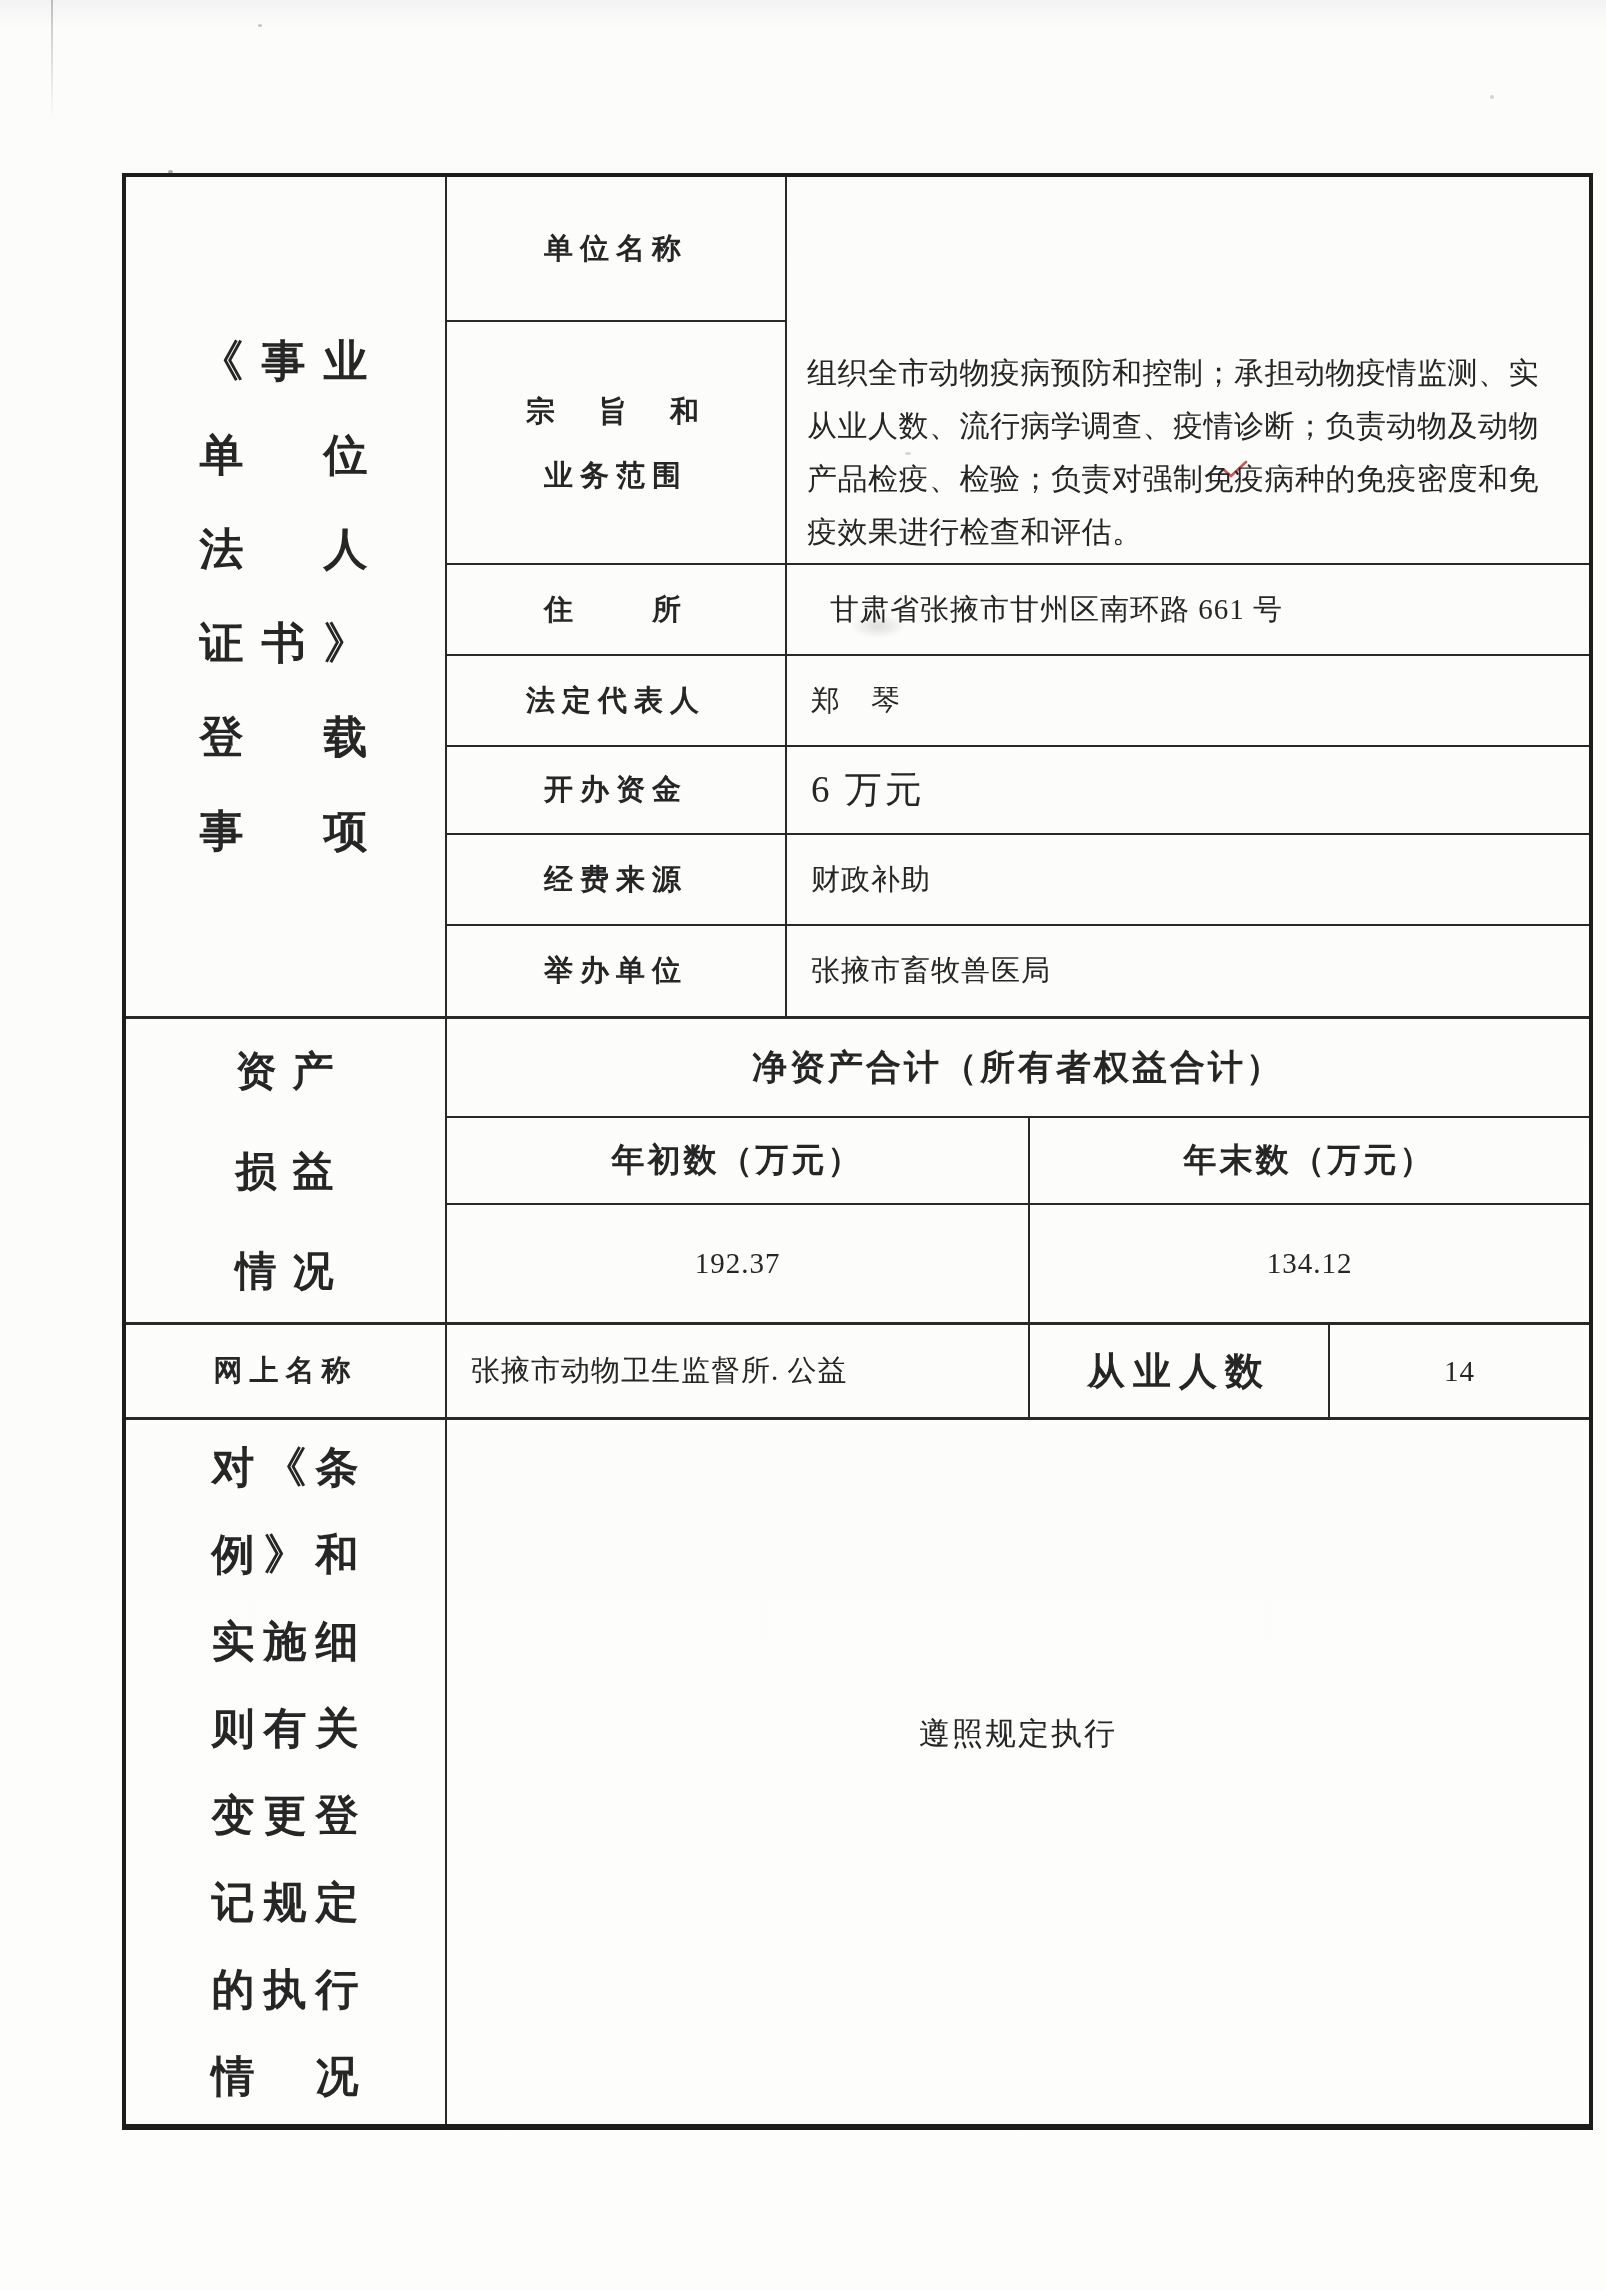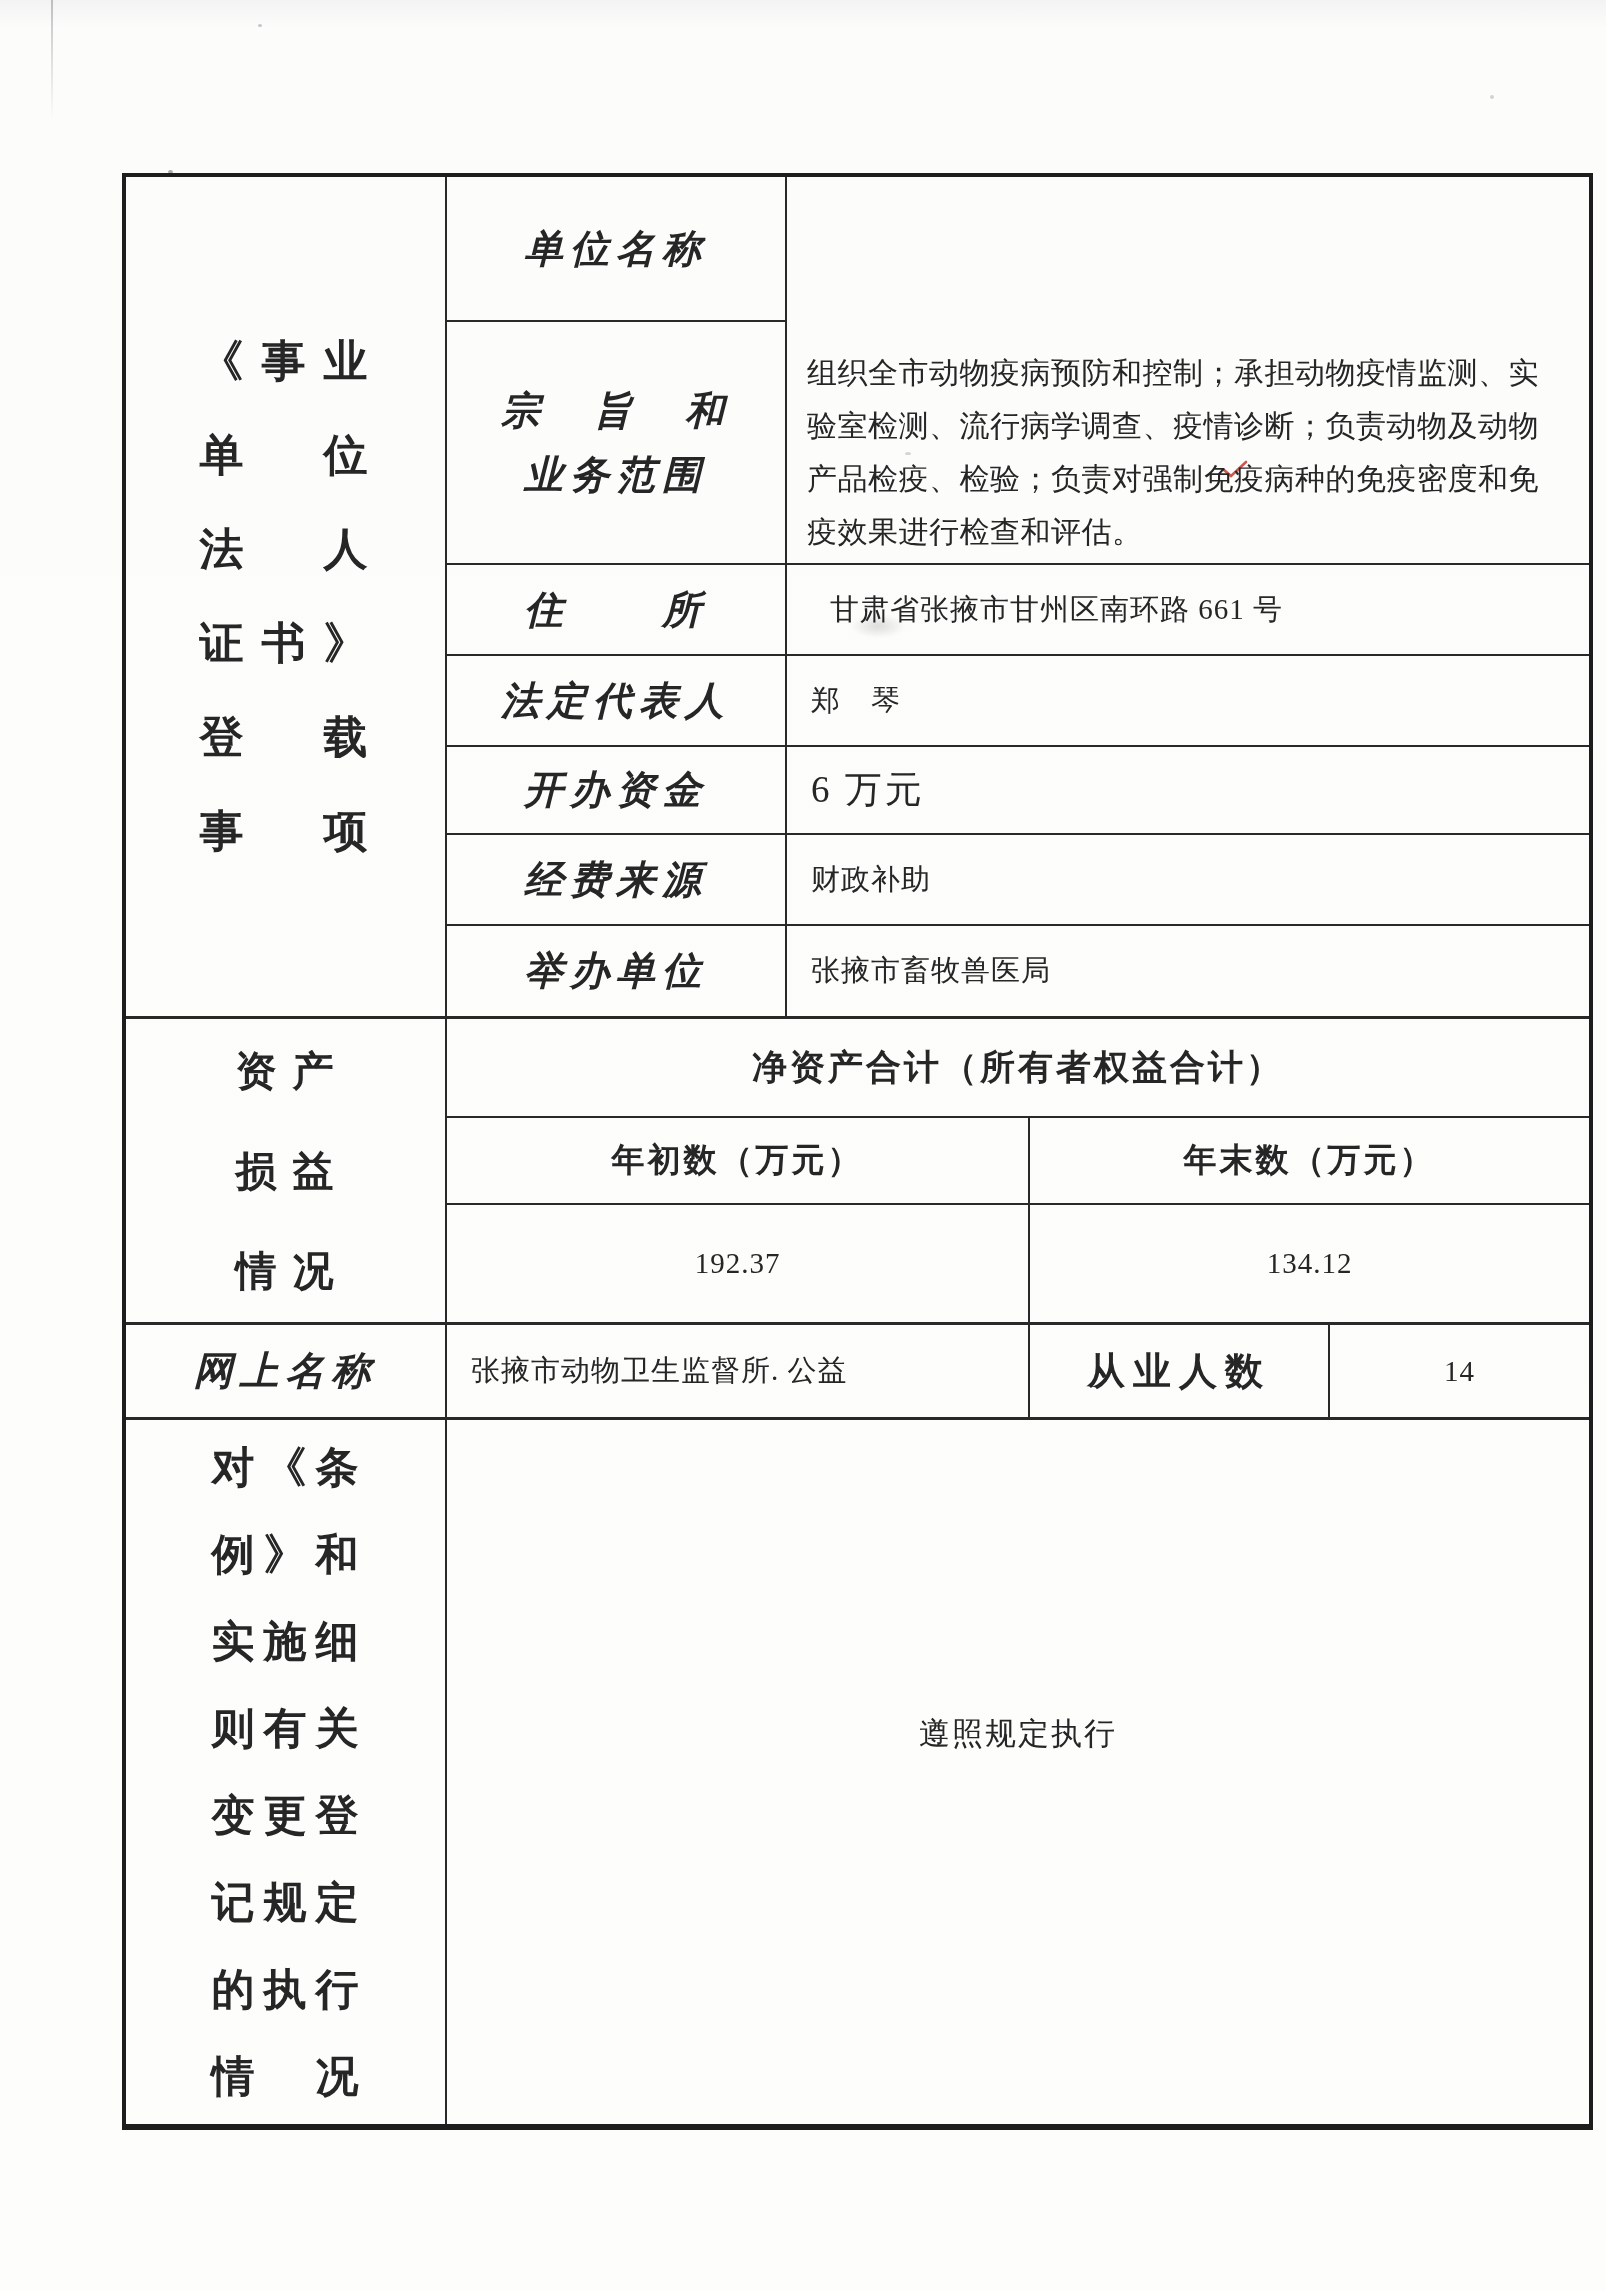--- a/index.html
+++ b/index.html
@@ -57,24 +57,23 @@
   }
   .side .ln { text-align: center; white-space: pre; }
   .cert-side .ln   { font-size: 44px; line-height: 94px; letter-spacing: 18px; padding-left: 14px; }
   .assets-side .ln { font-size: 41px; line-height: 100px; letter-spacing: 16px; padding-left: 14px; }
   .comp-side .ln   { font-size: 43px; line-height: 87px; letter-spacing: 9px; padding-left: 8px; }
 
   
   .rowlabel {
     justify-content: center;
     font-weight: bold;
-    font-size: 39px;
+    font-size: 29px;
     letter-spacing: 7px;
     white-space: pre;
-    font-style: italic;
   }
   .rowlabel.two-line { flex-direction: column; line-height: 64px; }
 
   
   .value {
     font-size: 29px;
     padding-left: 24px;
     letter-spacing: 1px;
     white-space: pre;
   }
@@ -122,21 +121,21 @@
     </div>
 
     <div class="cell rowlabel" style="grid-area:1/2/2/3;">单位名称</div>
 
     <div class="cell rowlabel two-line" style="grid-area:2/2/3/3;">
       <div>宗　旨　和</div>
       <div>业务范围</div>
     </div>
     <div class="cell value multiline last-col" style="grid-area:2/3/3/6;margin-top:15px;">
       <div class="ln">组织全市动物疫病预防和控制；承担动物疫情监测、实</div>
-      <div class="ln">验室检测、流行病学调查、疫情诊断；负责动物及动物</div>
+      <div class="ln">从业人数、流行病学调查、疫情诊断；负责动物及动物</div>
       <div class="ln">产品检疫、检验；负责对强制免疫病种的免疫密度和免</div>
       <div class="ln">疫效果进行检查和评估。</div>
     </div>
 
     <div class="cell rowlabel" style="grid-area:3/2/4/3;">住　　所</div>
     <div class="cell value last-col" style="grid-area:3/3/4/6;padding-left:43px;">甘肃省张掖市甘州区南环路 661 号</div>
 
     <div class="cell rowlabel" style="grid-area:4/2/5/3;">法定代表人</div>
     <div class="cell value last-col" style="grid-area:4/3/5/6;">郑　琴</div>
 

